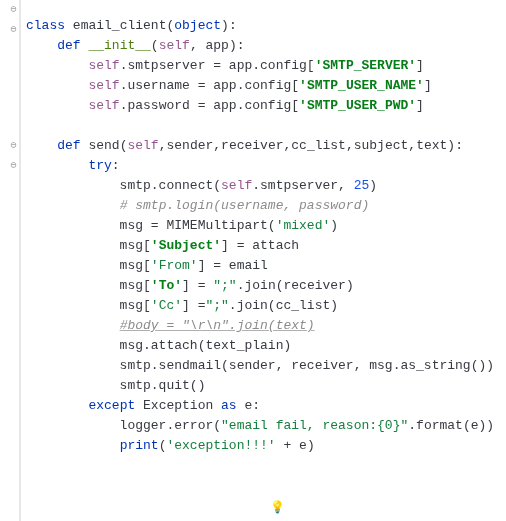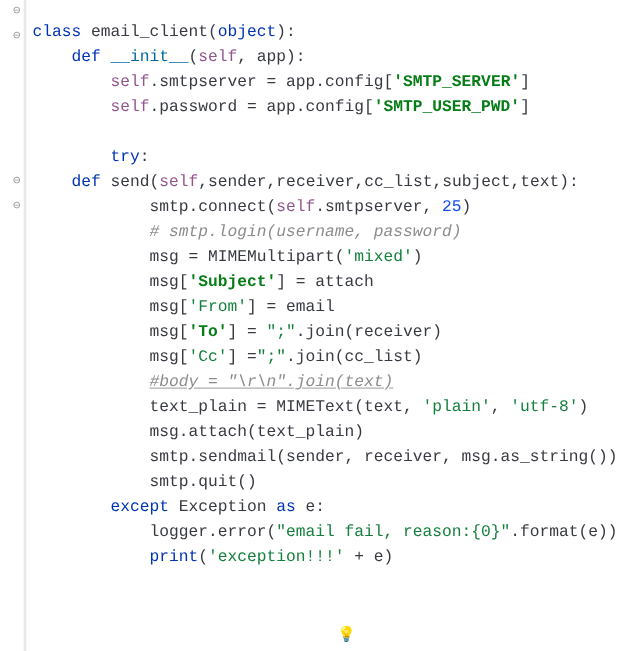--- a/index.html
+++ b/index.html
@@ -48,21 +48,21 @@
     top: 0;
     right: 0;
     padding-top: 16px;
   }
   .line {
     white-space: pre;
     height: 20px;
   }
   .kw { color: #0033b3; font-weight: normal; }
   .cls { color: #383a42; }
-  .fn { color: #0369a1; }
+  .fn { color: #4d7c0f; }
   .builtin { color: #0033b3; }
   .self { color: #94558d; }
   .num { color: #1750eb; font-family: Liberation Mono, monospace; }
   .str { color: #15803d; }
   .strk { color: #067d17; font-weight: bold; }
   .cmt { color: #8c8c8c; font-style: italic; }
   .cmtu { color: #8c8c8c; font-style: italic; text-decoration: underline; text-decoration-color: #b0b0b0; }
   .pun { color: #383a42; }
   .bulb {
     position: absolute;
@@ -82,33 +82,33 @@
     <div class="fold" style="top: 4px;">⊖</div>
     <div class="fold" style="top: 24px;">⊖</div>
     <div class="fold" style="top: 140px;">⊖</div>
     <div class="fold" style="top: 160px;">⊖</div>
   </div>
 
 <div class="code" id="code">
     <div class="line"><span class="kw">class</span> <span class="cls">email_client</span><span class="pun">(</span><span class="builtin">object</span><span class="pun">):</span></div>
     <div class="line">    <span class="kw">def</span> <span class="fn">__init__</span><span class="pun">(</span><span class="self">self</span><span class="pun">, app):</span></div>
     <div class="line">        <span class="self">self</span><span class="pun">.smtpserver = app.config[</span><span class="strk">'SMTP_SERVER'</span><span class="pun">]</span></div>
+    <div class="line">        <span class="self">self</span><span class="pun">.username = app.config[</span><span class="strk">'SMTP_USER_NAME'</span><span class="pun">]</span></div>
     <div class="line">        <span class="self">self</span><span class="pun">.password = app.config[</span><span class="strk">'SMTP_USER_PWD'</span><span class="pun">]</span></div>
     <div class="line"></div>
+    <div class="line">    <span class="kw">def</span> <span class="cls">send</span><span class="pun">(</span><span class="self">self</span><span class="pun">,sender,receiver,cc_list,subject,text):</span></div>
     <div class="line">        <span class="kw">try</span><span class="pun">:</span></div>
-    <div class="line">    <span class="kw">def</span> <span class="cls">send</span><span class="pun">(</span><span class="self">self</span><span class="pun">,sender,receiver,cc_list,subject,text):</span></div>
     <div class="line">            smtp.connect(<span class="self">self</span><span class="pun">.smtpserver, </span><span class="num">25</span><span class="pun">)</span></div>
     <div class="line">            <span class="cmt"># smtp.login(username, password)</span></div>
     <div class="line">            msg = MIMEMultipart(<span class="str">'mixed'</span><span class="pun">)</span></div>
     <div class="line">            msg[<span class="strk">'Subject'</span><span class="pun">] = attach</span></div>
     <div class="line">            msg[<span class="str">'From'</span><span class="pun">] = email</span></div>
     <div class="line">            msg[<span class="strk">'To'</span><span class="pun">] = </span><span class="str">";"</span><span class="pun">.join(receiver)</span></div>
     <div class="line">            msg[<span class="str">'Cc'</span><span class="pun">] =</span><span class="str">";"</span><span class="pun">.join(cc_list)</span></div>
     <div class="line">            <span class="cmtu">#body = "\r\n".join(text)</span></div>
-    <div class="line">            text_plain = MIMEText(text, <span class="str">'plain'</span><span class="pun">, </span><span class="str">'utf-8'</span><span class="pun">)</span></div>
     <div class="line">            msg.attach(text_plain)</div>
     <div class="line">            smtp.sendmail(sender, receiver, msg.as_string())</div>
     <div class="line">            smtp.quit()</div>
     <div class="line">        <span class="kw">except</span> Exception <span class="kw">as</span> e:</div>
     <div class="line">            logger.error(<span class="str">"email fail, reason:{0}"</span><span class="pun">.format(e))</span></div>
     <div class="line">            <span class="builtin">print</span><span class="pun">(</span><span class="str">'exception!!!'</span><span class="pun"> + e)</span></div>
   </div>
 
 <div class="bulb" style="left:270px; top:498px;">💡</div>
 

